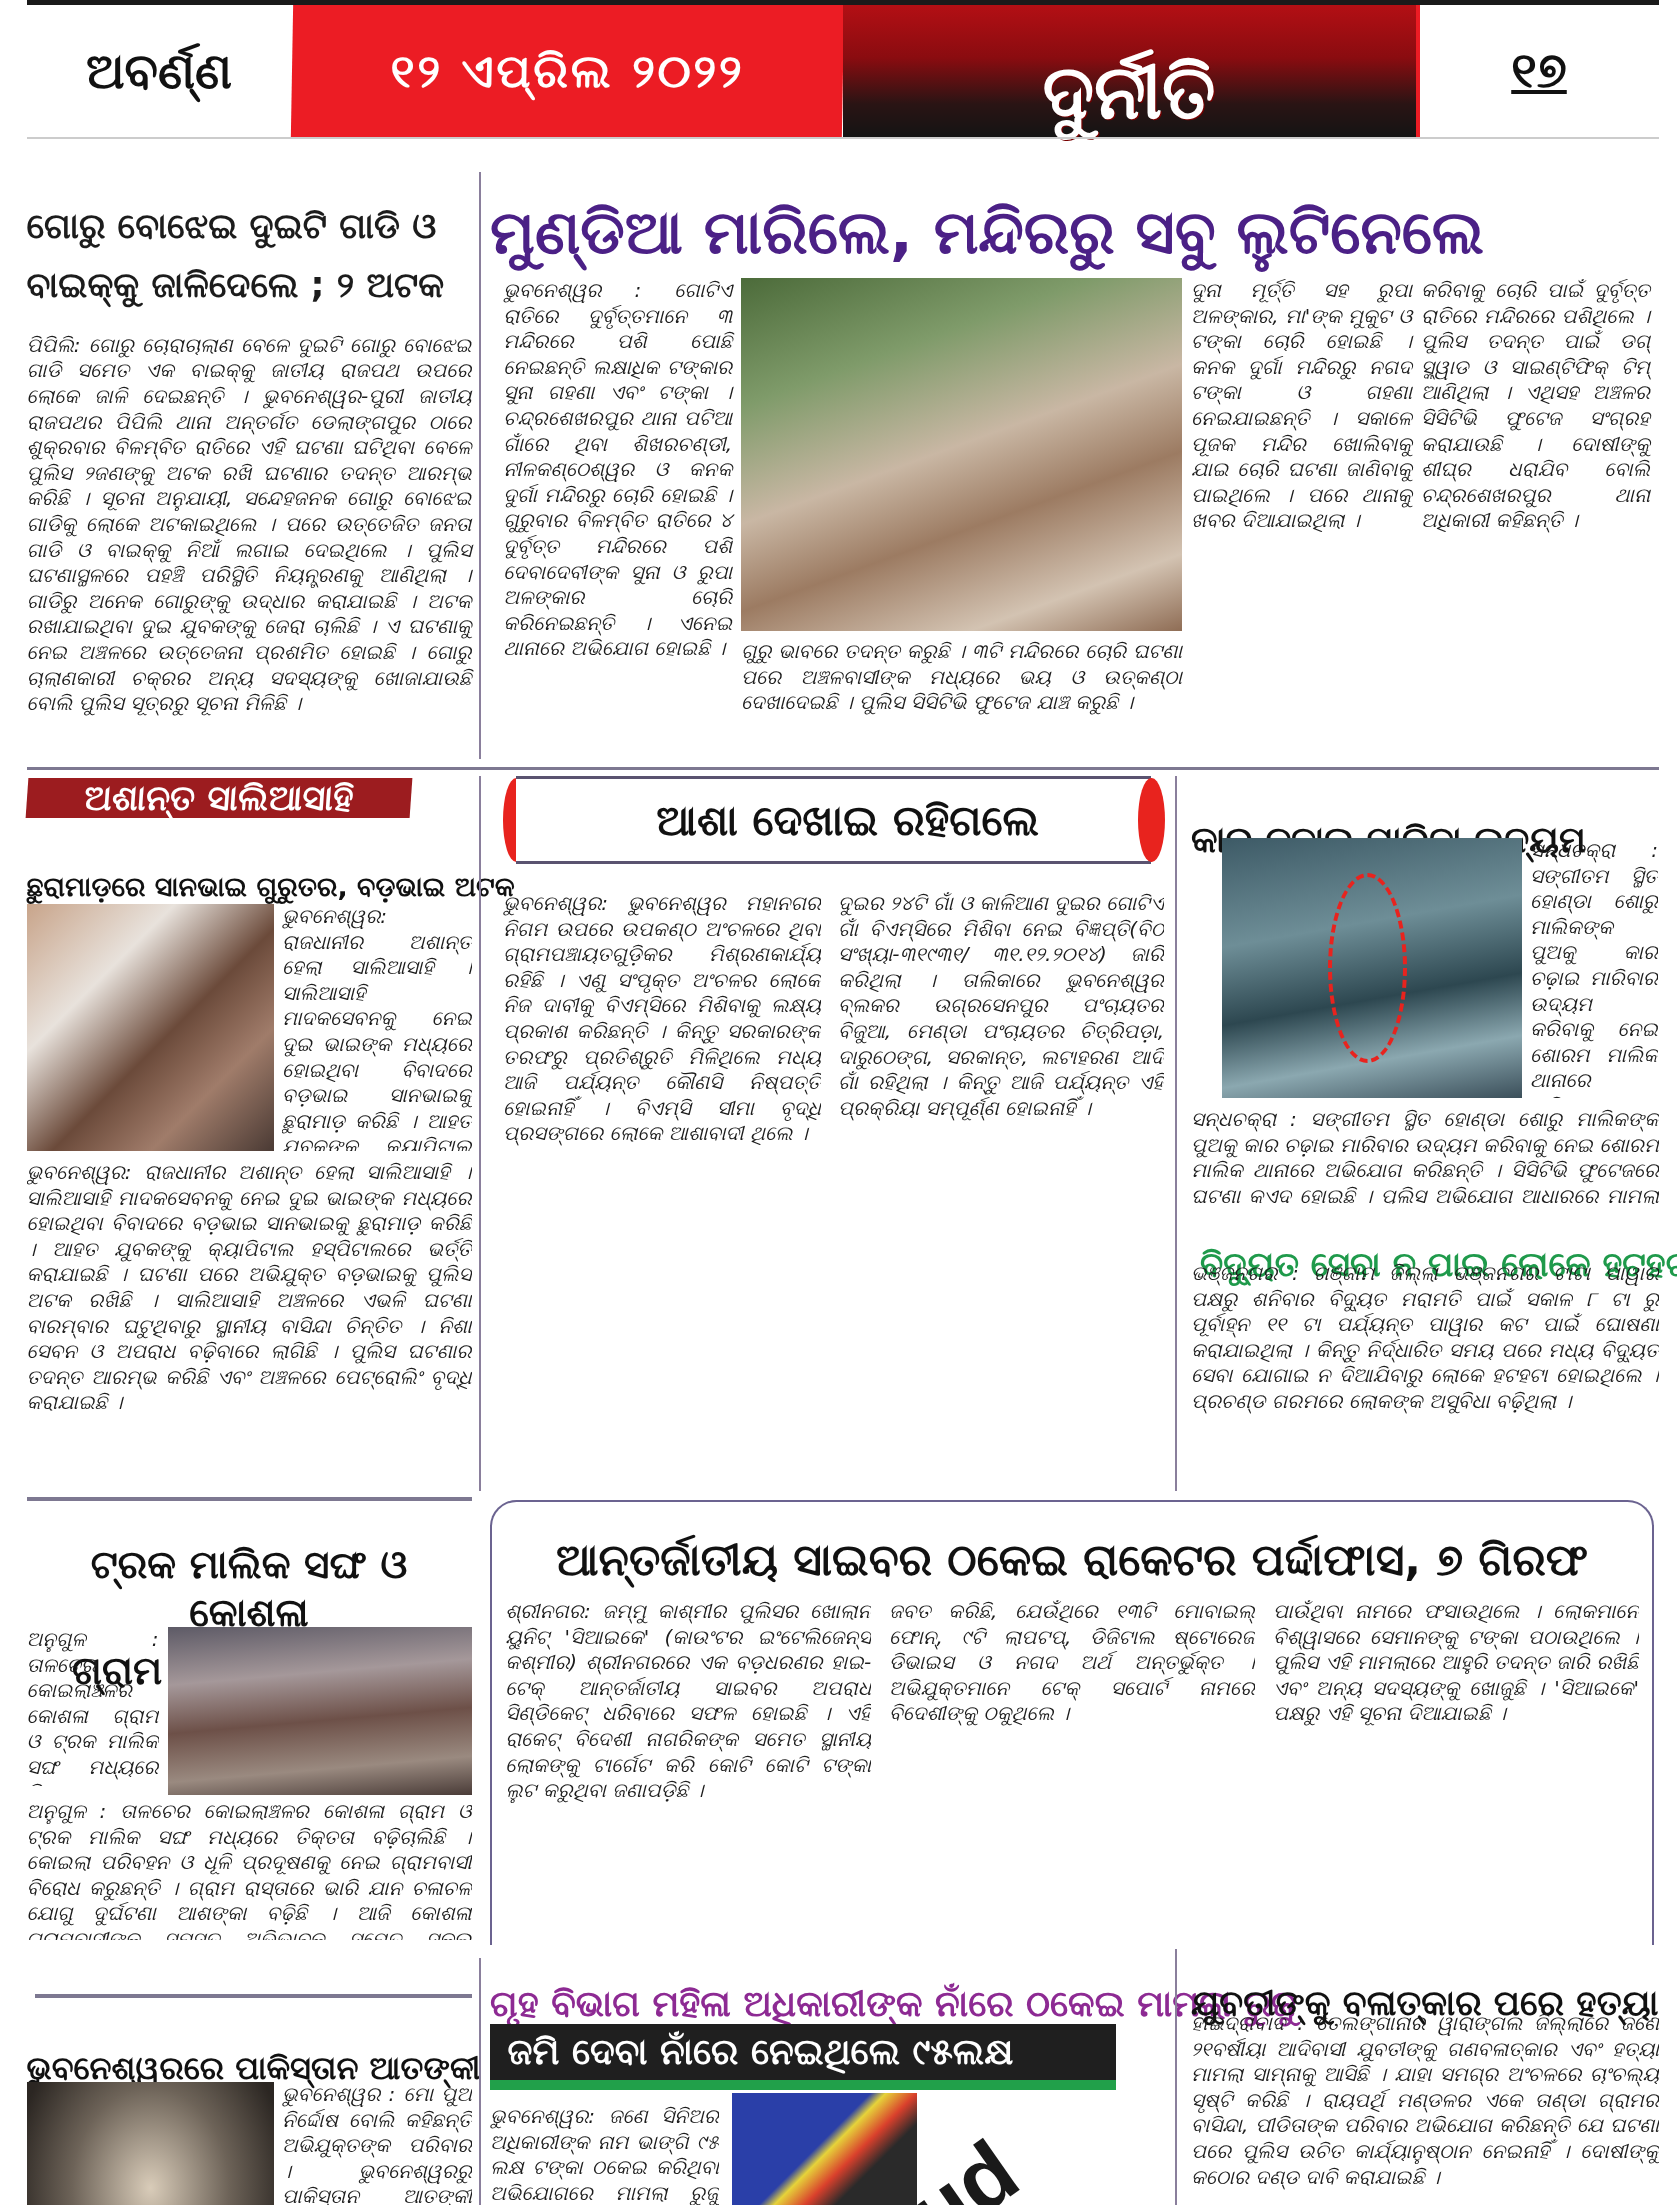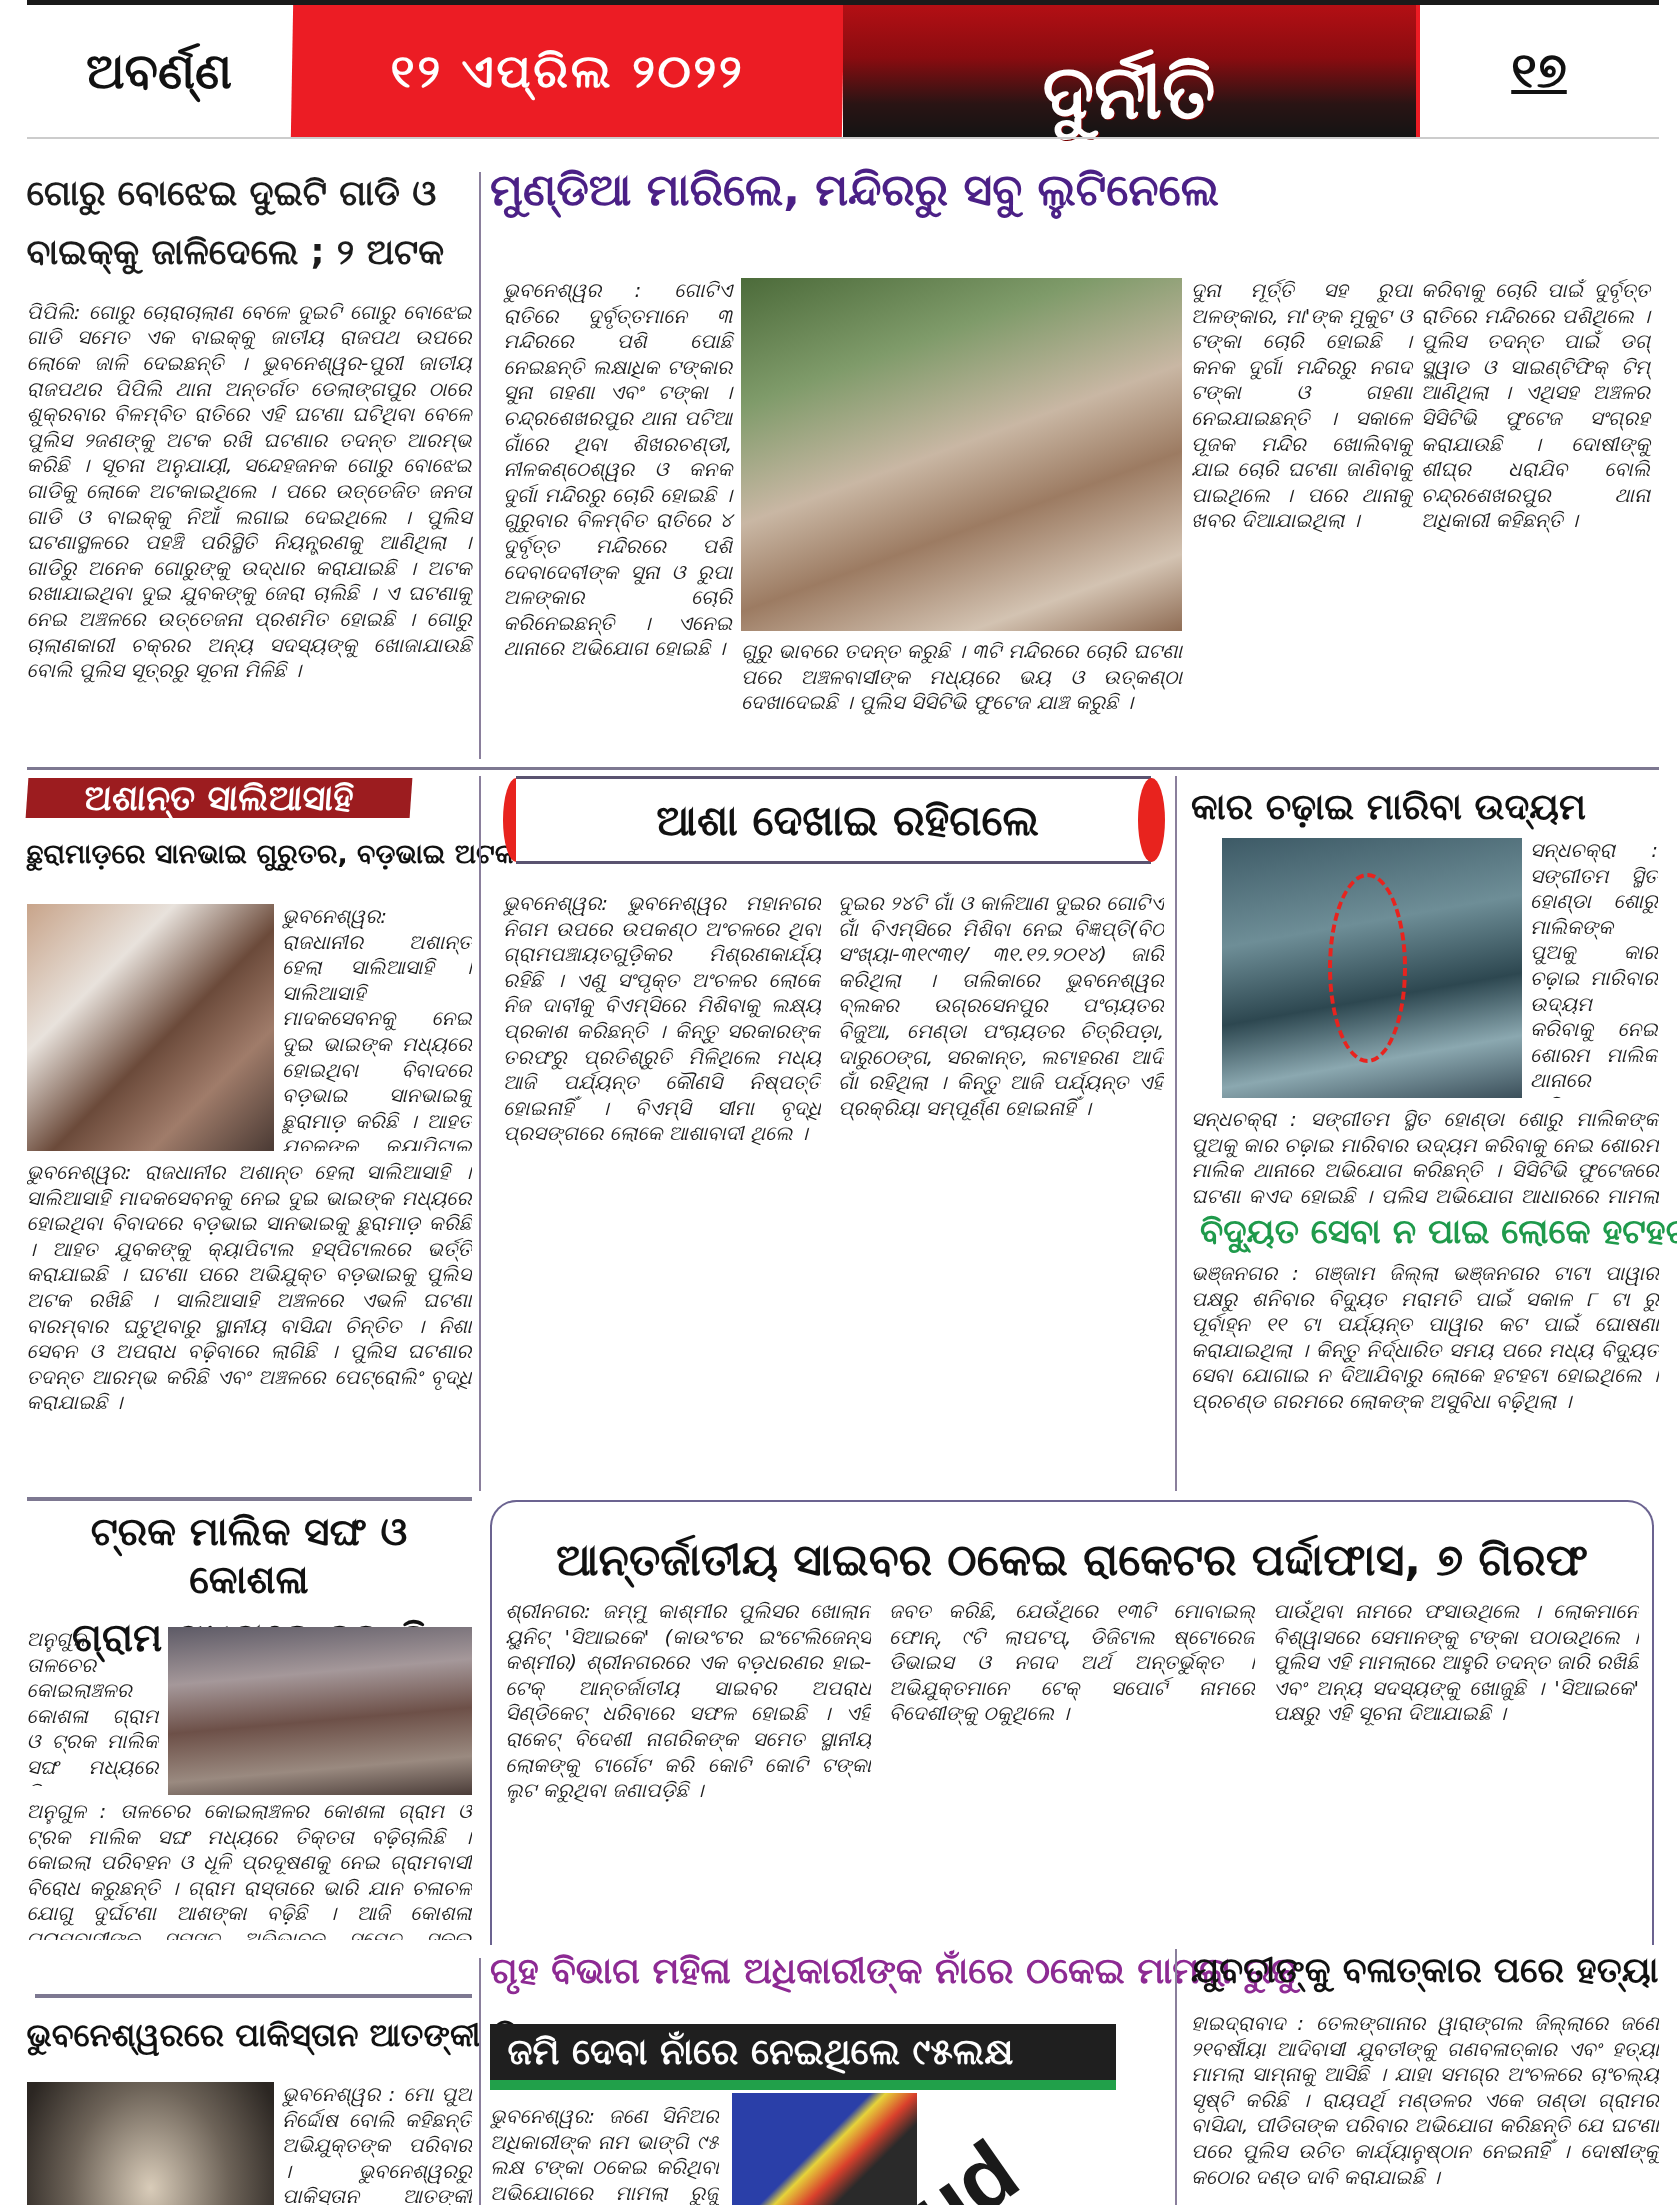--- a/index.html
+++ b/index.html
@@ -14,21 +14,21 @@
   .brand-text { font-size: 49px; font-weight: bold; color: #111; font-family: "DejaVu Serif", serif; }
   .date-box { left: 265px; top: 0; width: 551px; height: 132px; background: #ec1c24; display: flex; align-items: center; justify-content: center; transform: skewX(-1deg); }
   .date-text { font-size: 46px; color: #fff; font-weight: bold; letter-spacing: 2.6px; }
   .section-box { left: 816px; top: 0; width: 573px; height: 132px; background: linear-gradient(180deg,#b30f14 0%,#8a0c10 40%,#2a1414 75%,#141414 100%); display: flex; align-items: flex-end; justify-content: center; }
   .section-text { font-size: 75px; color: #fff; font-weight: bold; text-shadow: 1.3px 1.3px 0 #700; }
   .page-no-box { left: 1389px; top: 0; width: 243px; height: 132px; background: #fff; display: flex; align-items: center; justify-content: center; border-left: 4.4px solid #ec1c24; }
   .page-no-text { font-size: 49px; font-weight: bold; color: #111; text-decoration: underline; }
   .mast-bottom { left: 26.5px; top: 137px; width: 1632px; height: 1.8px; background: #ccc; }
 
   
-  .hl { font-weight: bold; line-height: 1.22; }
+  .hl { font-weight: bold; line-height: 1.22; margin-top: 33px; }
   .body-text { font-size: 20px; line-height: 25.6px; text-align: justify; color: #1c1c1c; font-style: italic; }
   .col-rule { width: 1.8px; background: #8a7f9c; }
   .hr { height: 4.4px; background: #7d7891; }
 
   .photo { overflow: hidden; }
   .ph-temple { background: linear-gradient(160deg,#4c6b3a 0%,#7f9b6a 25%,#c9b7a4 48%,#9c7b62 65%,#d3c3b2 85%,#8f6d55 100%); }
   .ph-injured { background: linear-gradient(135deg,#c8a48a 0%,#e8e2dc 30%,#6b4a3a 55%,#a07c6a 75%,#4a3a34 100%); }
   .ph-cctv { background: linear-gradient(170deg,#3d5a66 0%,#6e8e97 35%,#2d4750 60%,#8ba8b0 80%,#3b4f5a 100%); }
   .ph-mine { background: linear-gradient(175deg,#5d5a66 0%,#a5989a 30%,#6d5048 55%,#9a8a80 80%,#4a3c38 100%); }
   .ph-masked { background: radial-gradient(ellipse at 50% 40%, #d9ccb9 0%, #6d6358 45%, #2b2622 80%); }
@@ -65,21 +65,21 @@
 <div class="abs mast-bottom"></div>
 
 <div class="abs" style="left:26.5px; top:172px; width:445px; height:587px;">
   <div class="hl" style="font-size:35px; color:#1c1c1c;">ଗୋରୁ ବୋଝେଇ ଦୁଇଟି ଗାଡି ଓ</div>
   <div class="hl" style="font-size:35px; color:#1c1c1c; margin-top:16px;">ବାଇକ୍‌କୁ ଜାଳିଦେଲେ ; ୨ ଅଟକ</div>
   <div class="body-text" style="margin-top:26.5px;">ପିପିଲି: ଗୋରୁ ଚୋରାଚାଲାଣ ବେଳେ ଦୁଇଟି ଗୋରୁ ବୋଝେଇ ଗାଡି ସମେତ ଏକ ବାଇକ୍‌କୁ ଜାତୀୟ ରାଜପଥ ଉପରେ ଲୋକେ ଜାଳି ଦେଇଛନ୍ତି । ଭୁବନେଶ୍ୱର-ପୁରୀ ଜାତୀୟ ରାଜପଥର ପିପିଲି ଥାନା ଅନ୍ତର୍ଗତ ଡେଲାଙ୍ଗପୁର ଠାରେ ଶୁକ୍ରବାର ବିଳମ୍ବିତ ରାତିରେ ଏହି ଘଟଣା ଘଟିଥିବା ବେଳେ ପୁଲିସ ୨ଜଣଙ୍କୁ ଅଟକ ରଖି ଘଟଣାର ତଦନ୍ତ ଆରମ୍ଭ କରିଛି । ସୂଚନା ଅନୁଯାୟୀ, ସନ୍ଦେହଜନକ ଗୋରୁ ବୋଝେଇ ଗାଡିକୁ ଲୋକେ ଅଟକାଇଥିଲେ । ପରେ ଉତ୍ତେଜିତ ଜନତା ଗାଡି ଓ ବାଇକ୍‌କୁ ନିଆଁ ଲଗାଇ ଦେଇଥିଲେ । ପୁଲିସ ଘଟଣାସ୍ଥଳରେ ପହଞ୍ଚି ପରିସ୍ଥିତି ନିୟନ୍ତ୍ରଣକୁ ଆଣିଥିଲା । ଗାଡିରୁ ଅନେକ ଗୋରୁଙ୍କୁ ଉଦ୍ଧାର କରାଯାଇଛି । ଅଟକ ରଖାଯାଇଥିବା ଦୁଇ ଯୁବକଙ୍କୁ ଜେରା ଚାଲିଛି । ଏ ଘଟଣାକୁ ନେଇ ଅଞ୍ଚଳରେ ଉତ୍ତେଜନା ପ୍ରଶମିତ ହୋଇଛି । ଗୋରୁ ଚାଲାଣକାରୀ ଚକ୍ରର ଅନ୍ୟ ସଦସ୍ୟଙ୍କୁ ଖୋଜାଯାଉଛି ବୋଲି ପୁଲିସ ସୂତ୍ରରୁ ସୂଚନା ମିଳିଛି ।</div>
 </div>
 <div class="abs col-rule" style="left:479px; top:172px; height:587px;"></div>
 
 <div class="abs" style="left:490px; top:163px; width:1169px; height:604px;">
-  <div class="hl" style="font-size:44px; color:#4b2086; white-space:nowrap;">ମୁଣ୍ଡିଆ ମାରିଲେ, ମନ୍ଦିରରୁ ସବୁ ଲୁଟିନେଲେ</div>
+  <div class="hl" style="font-size:60px; color:#4b2086; white-space:nowrap;">ମୁଣ୍ଡିଆ ମାରିଲେ, ମନ୍ଦିରରୁ ସବୁ ଲୁଟିନେଲେ</div>
   <div class="abs body-text" style="left:13.2px; top:115px; width:229px;">ଭୁବନେଶ୍ୱର : ଗୋଟିଏ ରାତିରେ ଦୁର୍ବୃତ୍ତମାନେ ୩ ମନ୍ଦିରରେ ପଶି ପୋଛି ନେଇଛନ୍ତି ଲକ୍ଷାଧିକ ଟଙ୍କାର ସୁନା ଗହଣା ଏବଂ ଟଙ୍କା । ଚନ୍ଦ୍ରଶେଖରପୁର ଥାନା ପଟିଆ ଗାଁରେ ଥିବା ଶିଖରଚଣ୍ଡୀ, ନୀଳକଣ୍ଠେଶ୍ୱର ଓ କନକ ଦୁର୍ଗା ମନ୍ଦିରରୁ ଚୋରି ହୋଇଛି । ଗୁରୁବାର ବିଳମ୍ବିତ ରାତିରେ ୪ ଦୁର୍ବୃତ୍ତ ମନ୍ଦିରରେ ପଶି ଦେବାଦେବୀଙ୍କ ସୁନା ଓ ରୁପା ଅଳଙ୍କାର ଚୋରି କରିନେଇଛନ୍ତି । ଏନେଇ ଥାନାରେ ଅଭିଯୋଗ ହୋଇଛି ।</div>
   <div class="abs photo ph-temple" style="left:251px; top:115px; width:441px; height:353px;"></div>
   <div class="abs body-text" style="left:251px; top:476px; width:441px;">ଗୁରୁ ଭାବରେ ତଦନ୍ତ କରୁଛି । ୩ଟି ମନ୍ଦିରରେ ଚୋରି ଘଟଣା ପରେ ଅଞ୍ଚଳବାସୀଙ୍କ ମଧ୍ୟରେ ଭୟ ଓ ଉତ୍କଣ୍ଠା ଦେଖାଦେଇଛି । ପୁଲିସ ସିସିଟିଭି ଫୁଟେଜ ଯାଞ୍ଚ କରୁଛି ।</div>
   <div class="abs body-text" style="left:931px; top:115px; width:229px;">କରିବାକୁ ଚୋରି ପାଇଁ ଦୁର୍ବୃତ୍ତ ରାତିରେ ମନ୍ଦିରରେ ପଶିଥିଲେ । ପୁଲିସ ତଦନ୍ତ ପାଇଁ ଡଗ୍ ସ୍କ୍ୱାଡ ଓ ସାଇଣ୍ଟିଫିକ୍ ଟିମ୍ ଆଣିଥିଲା । ଏଥିସହ ଅଞ୍ଚଳର ସିସିଟିଭି ଫୁଟେଜ ସଂଗ୍ରହ କରାଯାଉଛି । ଦୋଷୀଙ୍କୁ ଶୀଘ୍ର ଧରାଯିବ ବୋଲି ଚନ୍ଦ୍ରଶେଖରପୁର ଥାନା ଅଧିକାରୀ କହିଛନ୍ତି ।</div>
   <div class="abs body-text" style="left:701px; top:115px; width:221px;">ଦୁନା ମୂର୍ତ୍ତି ସହ ରୁପା ଅଳଙ୍କାର, ମା'ଙ୍କ ମୁକୁଟ ଓ ଟଙ୍କା ଚୋରି ହୋଇଛି । କନକ ଦୁର୍ଗା ମନ୍ଦିରରୁ ନଗଦ ଟଙ୍କା ଓ ଗହଣା ନେଇଯାଇଛନ୍ତି । ସକାଳେ ପୂଜକ ମନ୍ଦିର ଖୋଲିବାକୁ ଯାଇ ଚୋରି ଘଟଣା ଜାଣିବାକୁ ପାଇଥିଲେ । ପରେ ଥାନାକୁ ଖବର ଦିଆଯାଇଥିଲା ।</div>
 </div>
 
 <div class="abs hr" style="left:26.5px; top:767px; width:1632px; height:2.6px;"></div>
 
 <div class="abs tag-ashant" style="left:26.5px; top:778px; width:384px; height:40px;">

